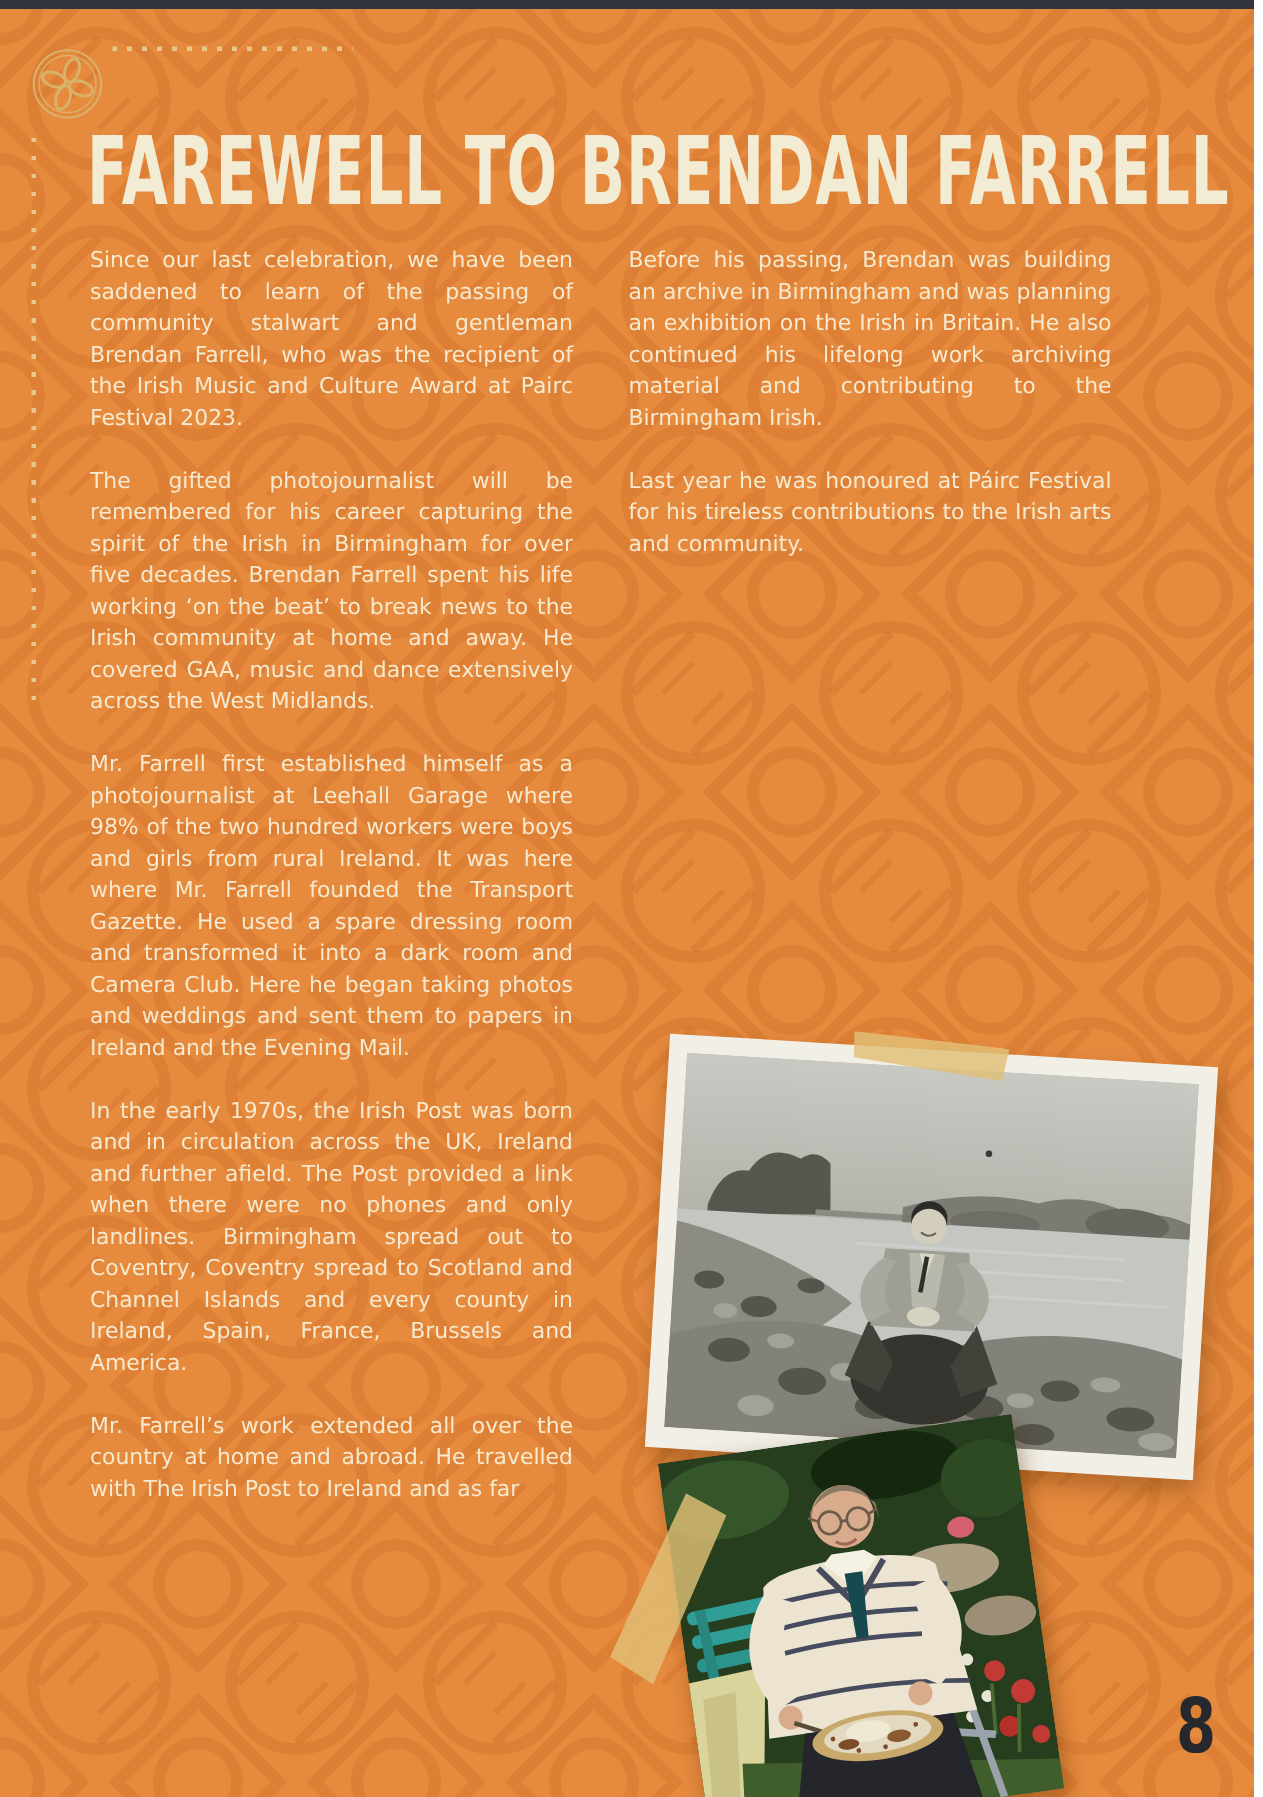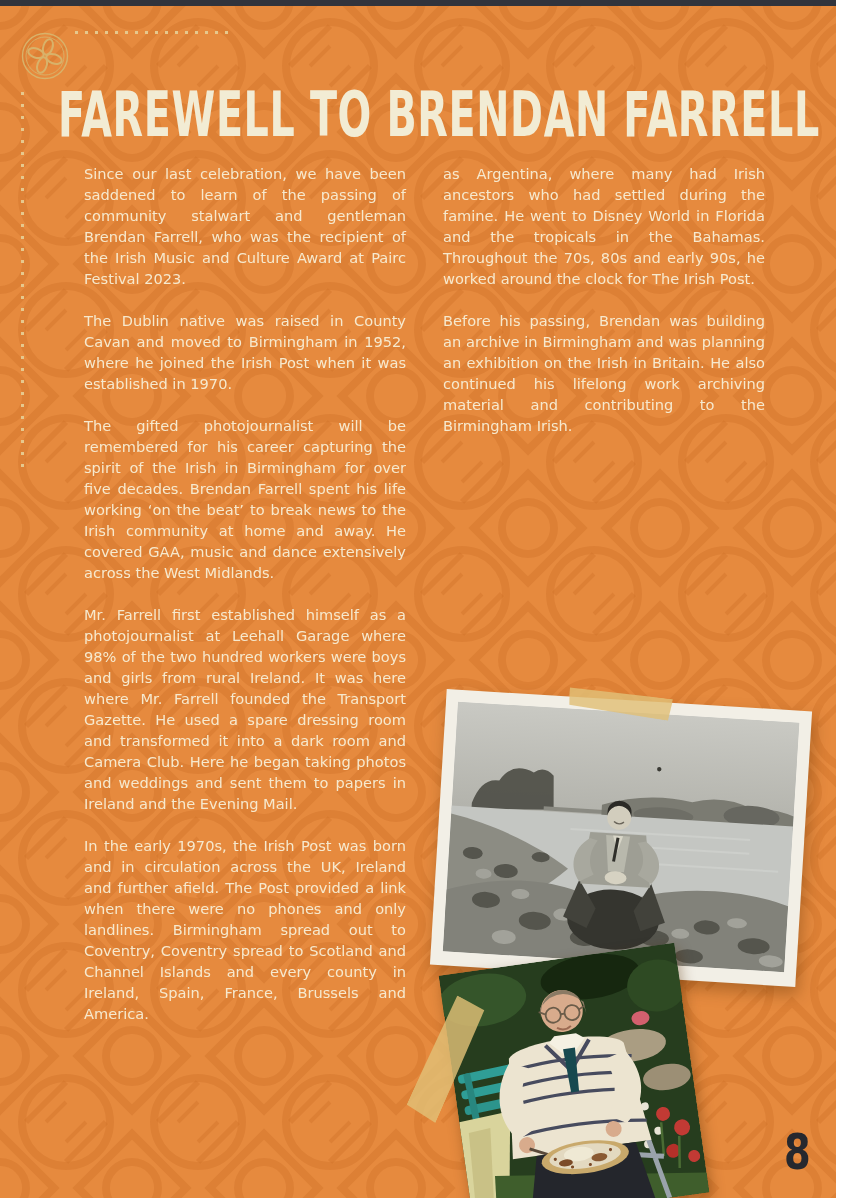--- a/index.html
+++ b/index.html
@@ -8,21 +8,21 @@
   .bg{position:absolute;left:0;top:0;z-index:0;}
   .topbar{position:absolute;left:0;top:0;width:842px;height:6px;background:#31343C;z-index:6;}
   .emblem{position:absolute;left:21px;top:32px;z-index:2;}
   .dots-h{position:absolute;left:75px;top:31px;width:160px;height:3px;z-index:2;
     background:repeating-linear-gradient(to right,#E6C88D 0 3px,rgba(0,0,0,0) 3px 10px);}
   .dots-v{position:absolute;left:21px;top:92px;width:3px;height:378px;z-index:2;
     background:repeating-linear-gradient(to bottom,#E6C88D 0 3px,rgba(0,0,0,0) 3px 12px);}
   h1.title{position:absolute;left:58px;top:83px;margin:0;z-index:2;color:#F2ECD4;
     font-family:"DejaVu Sans",sans-serif;font-weight:bold;font-size:63px;line-height:1.0;
     white-space:nowrap;letter-spacing:1px;transform:scale(0.63,1.0);transform-origin:left top;}
-  .cols{position:absolute;left:84px;top:163px;width:690px;display:flex;gap:37px;z-index:2;}
+  .cols{position:absolute;left:60px;top:163px;width:690px;display:flex;gap:37px;z-index:2;}
   .col{width:322px;color:#F6E9CE;font-size:14.6px;line-height:21px;text-align:justify;}
   .col p{margin:0 0 21px 0;}
   .col p:last-child{margin-bottom:0;}
 
   figure{margin:0;}
   .photo1{position:absolute;left:438px;top:700px;width:342px;padding:12px 12px 14px 12px;
     background:#F2EFE6;transform:rotate(3.5deg);transform-origin:center;z-index:3;
     box-shadow:3px 8px 16px rgba(80,40,0,0.35);}
   .photo1 svg{display:block;}
   .photo2{position:absolute;left:455px;top:958px;width:238px;height:252px;
@@ -78,28 +78,28 @@
   </svg>
 
   <div class="dots-h"></div>
   <div class="dots-v"></div>
 
   <h1 class="title">FAREWELL TO BRENDAN FARRELL</h1>
 
   <div class="cols">
     <div class="col">
       <p>Since our last celebration, we have been saddened to learn of the passing of community stalwart and gentleman Brendan Farrell, who was the recipient of the Irish Music and Culture Award at Pairc Festival 2023.</p>
-      <p>The Dublin native was raised in County Cavan and moved to Birmingham in 1952, where he joined the Irish Post when it was established in 1970.</p>
       <p>The gifted photojournalist will be remembered for his career capturing the spirit of the Irish in Birmingham for over five decades. Brendan Farrell spent his life working ‘on the beat’ to break news to the Irish community at home and away. He covered GAA, music and dance extensively across the West Midlands.</p>
       <p>Mr. Farrell first established himself as a photojournalist at Leehall Garage where 98% of the two hundred workers were boys and girls from rural Ireland. It was here where Mr. Farrell founded the Transport Gazette. He used a spare dressing room and transformed it into a dark room and Camera Club. Here he began taking photos and weddings and sent them to papers in Ireland and the Evening Mail.</p>
       <p>In the early 1970s, the Irish Post was born and in circulation across the UK, Ireland and further afield.  The Post provided a link when there were no phones and only landlines.  Birmingham spread out to Coventry, Coventry spread to Scotland and Channel Islands and every county in Ireland, Spain, France, Brussels and America.</p>
+      <p>Mr. Farrell’s work extended all over the country at home and abroad.  He travelled with The Irish Post to Ireland and as far</p>
     </div>
     <div class="col">
-      <p>as Argentina, where many had Irish ancestors who had settled during the famine.  He went to Disney World in Florida and the tropicals in the Bahamas. Throughout the 70s, 80s and early 90s, he worked around the clock for The Irish Post.</p>
       <p>Before his passing, Brendan was building an archive in Birmingham and was planning an exhibition on the Irish in Britain.  He also continued his lifelong work archiving material and contributing to the Birmingham Irish.</p>
+      <p>Last year he was honoured at Páirc Festival for his tireless contributions to the Irish arts and community.</p>
     </div>
   </div>
 
   <figure class="photo1">
     <svg width="342" height="250" viewBox="0 0 342 250" aria-hidden="true">
       <defs>
         <linearGradient id="sky1" x1="0" y1="0" x2="0" y2="1">
           <stop offset="0" stop-color="#C9C9C3"></stop>
             <stop offset="1" stop-color="#B2B2AB"></stop>
         </linearGradient>

